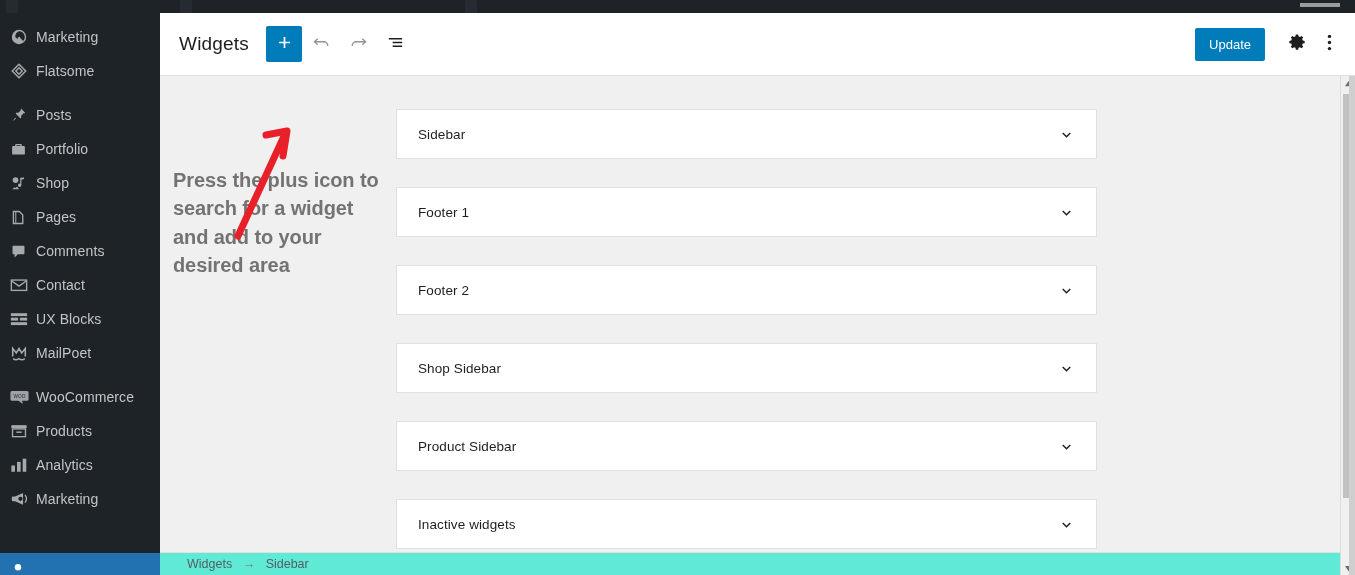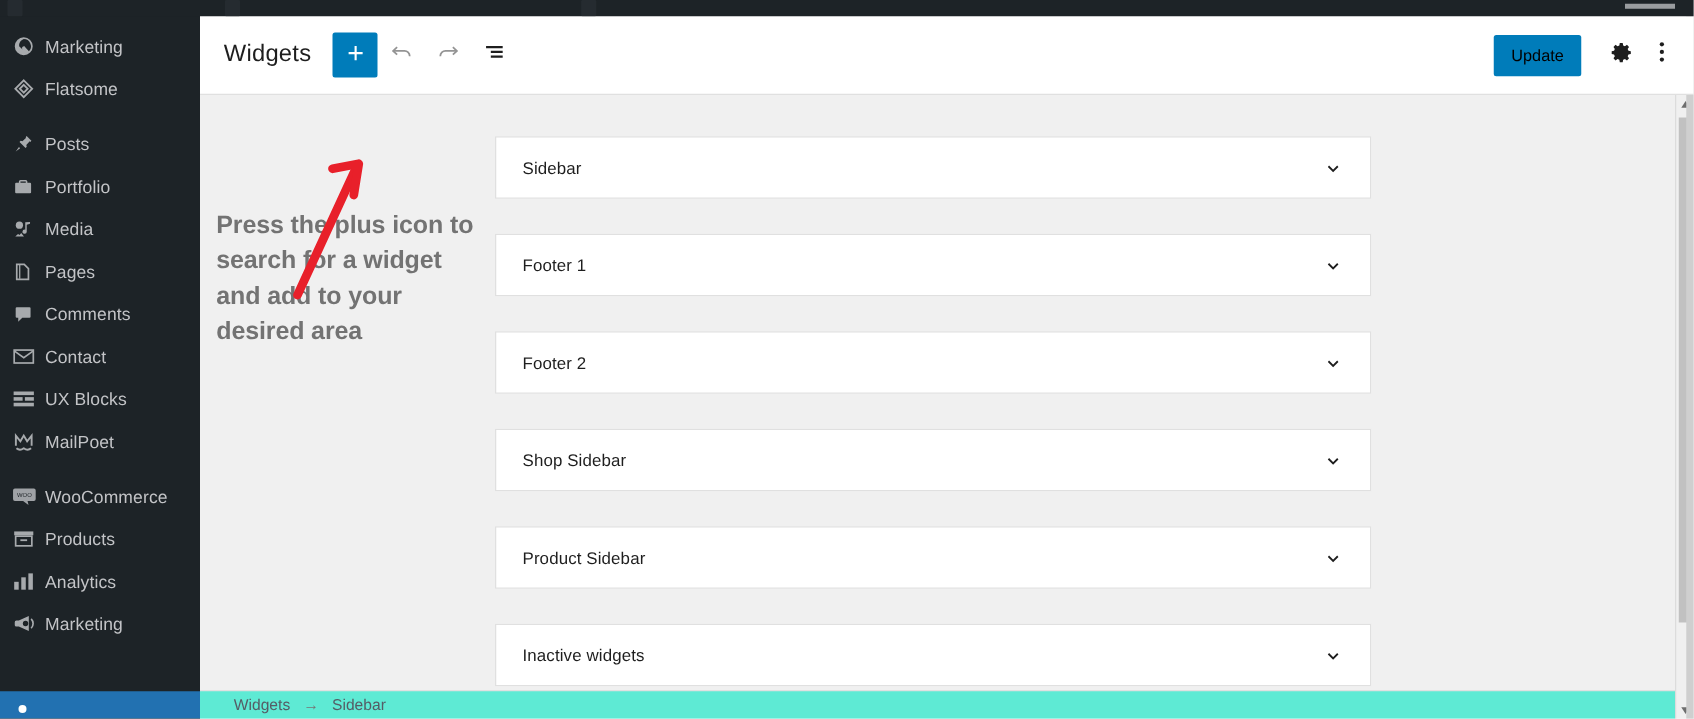--- a/index.html
+++ b/index.html
@@ -65,21 +65,21 @@
     display: flex; align-items: center; justify-content: center;
     cursor: pointer; border: none; border-radius: 2px;
   }
   .tb-icon-btn {
     width: 36px; height: 36px; display: flex; align-items: center;
     justify-content: center; cursor: pointer; color: #949494; margin-left: 1px;
   }
   .tb-icon-btn.enabled { color: #1e1e1e; }
   .tb-spacer { flex: 1 1 auto; }
   .tb-update {
-    background: #007cba; color: #000000; font-size: 13px;
+    background: #007cba; color: #ffffff; font-size: 13px;
     padding: 0 14px; height: 33px; line-height: 33px; border: none;
     border-radius: 2px; cursor: default; margin-right: 16px;
     font-family: "Liberation Sans", sans-serif;
   }
   .tb-gear, .tb-kebab {
     width: 32px; height: 36px; display: flex; align-items: center;
     justify-content: center; cursor: pointer; color: #1e1e1e;
   }
   .tb-kebab { margin-right: 10px; }
 
@@ -199,21 +199,21 @@
     </div>
 
     <div class="menu-item">
       <span class="mi-ico">
         <svg width="17" height="17" viewBox="0 0 20 20" fill="currentColor">
             <circle cx="6.5" cy="6" r="3.4"></circle>
             <path d="M12 3.2v7.1a2 2 0 10 1.4 1.9V5.6l3.1-.8V3z"></path>
             <path d="M2.6 16.8h8.2l-2.6-3.4-1.6 2-1.4-1.1z"></path>
           </svg>
       </span>
-      <span class="mi-label">Media</span>
+      <span class="mi-label">Shop</span>
     </div>
 
     <div class="menu-item">
       <span class="mi-ico">
         <svg width="17" height="17" viewBox="0 0 20 20" fill="currentColor">
             <path d="M4 3h7l4 4v10H4z" fill="none" stroke="currentColor" stroke-width="1.6"></path>
             <path d="M6.2 3.5h1.2v13H6.2z"></path>
           </svg>
       </span>
       <span class="mi-label">Pages</span>

